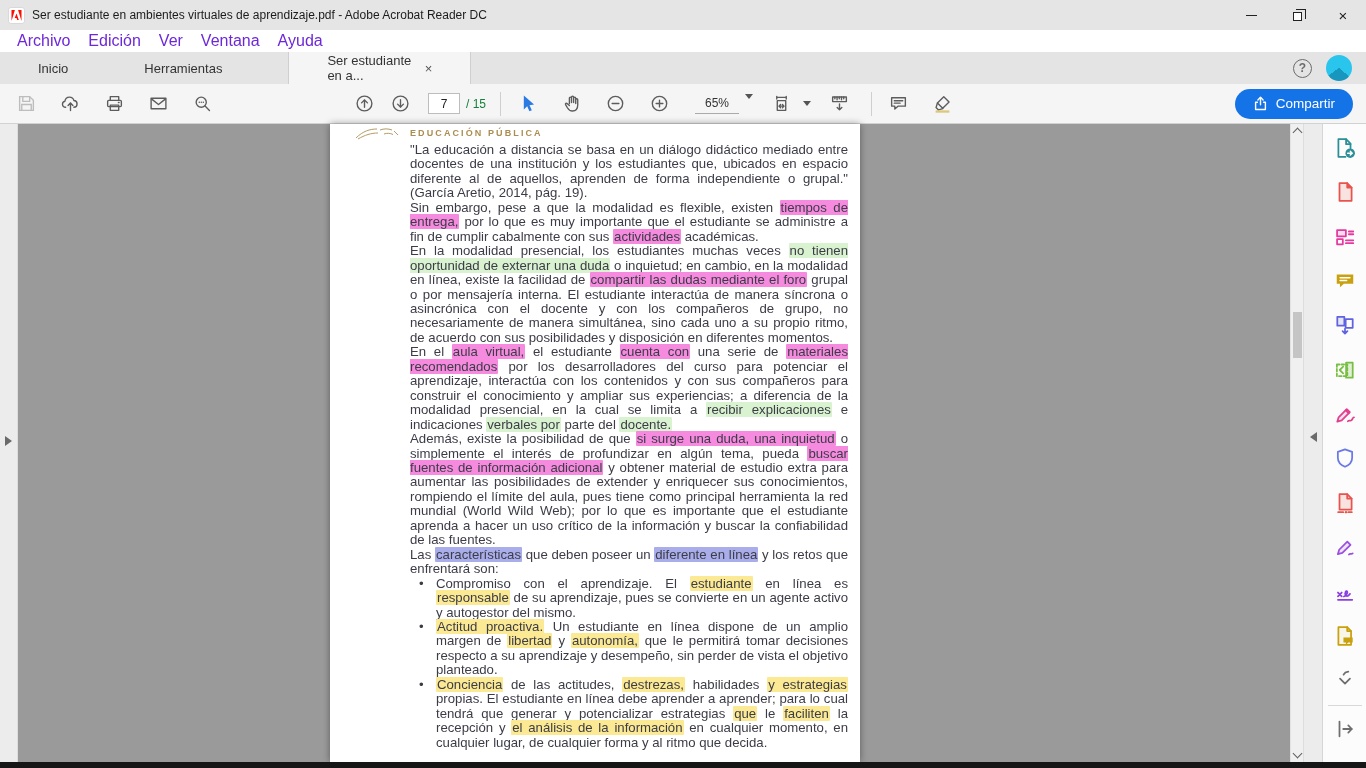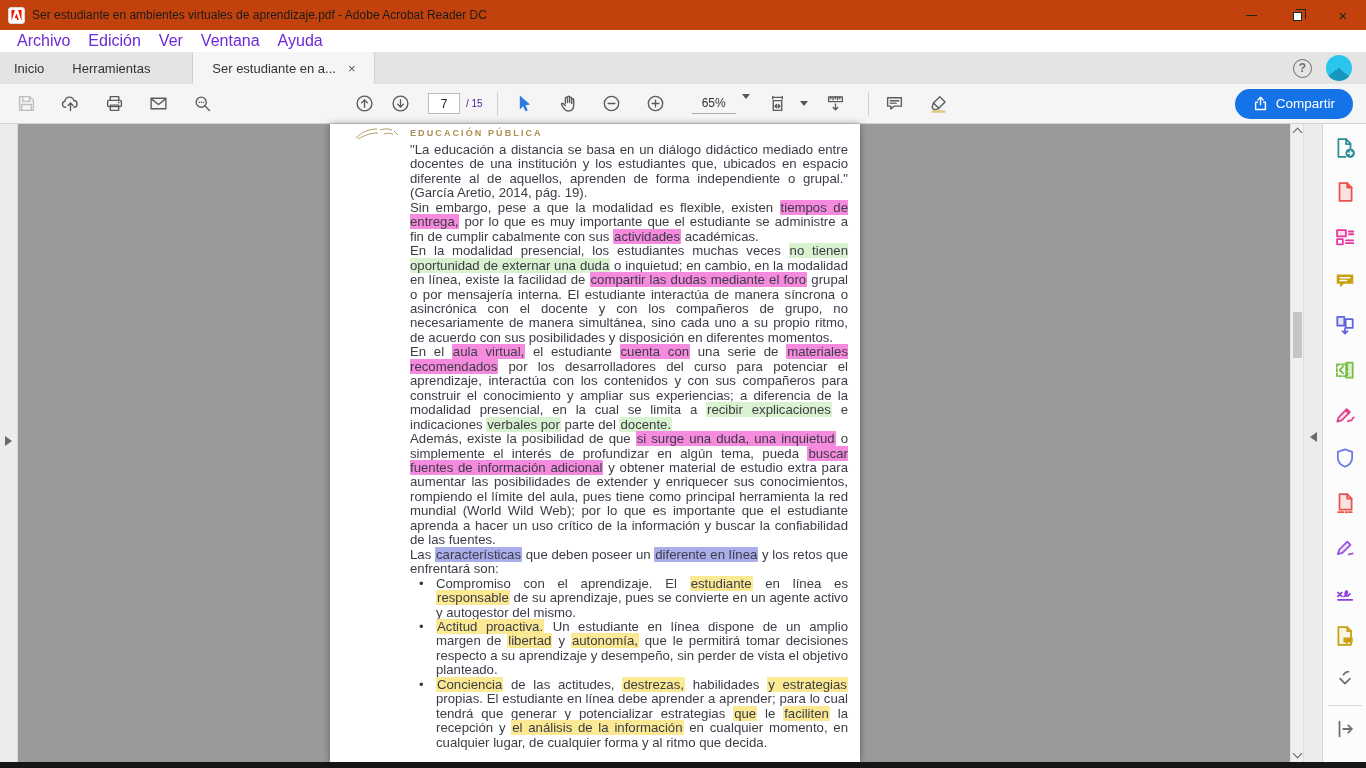--- a/index.html
+++ b/index.html
@@ -1,50 +1,50 @@
 <!DOCTYPE html>
 <html style="--highlight-pink: #f58ade; --highlight-green: #d9f2d0; --highlight-yellow: #fbe993; --highlight-blue: #a9aeea; --accent-blue: #1473e6; --brand-gold: #ab8d50;"><head>
 <meta charset="utf-8">
 <style>
   * { box-sizing: border-box; margin: 0; padding: 0; }
   html,body { width:1366px; height:768px; overflow:hidden; }
   body { font-family:"Liberation Sans", sans-serif; background:#fff; position:relative; }
 
   
-  .titlebar { height:30px; display:flex; align-items:center; background:#c2410c; position:relative; }
+  .titlebar { height:30px; display:flex; align-items:center; background:#e5e5e5; position:relative; }
   .app-icon { width:17px; height:17px; margin-left:8px; display:flex; }
   .title-text { font-size:12px; color:#1b1b1b; margin-left:7px; }
   .win-controls { position:absolute; right:0; top:0; height:30px; display:flex; }
   .wc { width:46px; height:30px; display:flex; align-items:center; justify-content:center; cursor:default; }
   .min-glyph { width:11px; height:0; border-top:1.4px solid #222; }
   .restore-glyph { width:9px; height:9px; border:1.2px solid #222; position:relative; background:#fff; margin-top:2px; }
   .restore-glyph::before { content:""; position:absolute; left:2px; top:-4px; width:9px; height:9px; border:1.2px solid #222; border-left:none; border-bottom:none; }
   .close-glyph { font-size:15px; color:#222; line-height:1; }
 
   
   .menubar { height:22px; display:flex; align-items:center; background:#fff; padding-left:8px; }
   .menu-item { font-size:16px; color:#6d28d9; padding:0 9px; cursor:default; }
 
   
   .tabbar { height:32px; background:#e4e4e4; display:flex; align-items:stretch; position:relative; }
-  .tab { display:flex; align-items:center; font-size:13px; color:#333; padding:0 14px; cursor:default; }
+  .tab { display:flex; align-items:center; font-size:13px; color:#333; padding:0 38px; cursor:default; }
   .tab.doc-tab { background:#f5f5f5; border-left:1px solid #cfcfcf; border-right:1px solid #cfcfcf; width:183px; margin-left:28px; justify-content:center; gap:12px; }
   .tab-close { font-size:13px; color:#555; }
   .tabbar-right { position:absolute; right:0; top:0; height:32px; display:flex; align-items:center; gap:14px; padding-right:14px; }
   .help-circle { width:19px; height:19px; border-radius:50%; border:1.7px solid #6b6b6b; color:#6b6b6b; font-size:12px; font-weight:bold; display:flex; align-items:center; justify-content:center; }
   .avatar { width:26px; height:26px; border-radius:50%; background:conic-gradient(from 130deg, #1796be 0 105deg, #29c5ec 0); }
 
   
   .toolbar { height:40px; background:#f5f5f5; border-bottom:1px solid #d2d2d2; display:flex; align-items:center; padding-left:12px; }
   .tb-btn { width:28px; height:28px; display:flex; align-items:center; justify-content:center; margin-right:16px; }
   .tb-btn svg { width:19px; height:19px; }
   .tb-sp1 { width:118px; }
   .tb-nav { margin-right:8px; }
   .page-input { width:32px; height:21px; border:1px solid #bdbdbd; background:#fff; text-align:center; font-size:12px; color:#222; margin:0 6px 0 6px; font-family:inherit; }
-  .page-count { font-size:10px; color:#4c1d95; margin-right:12px; white-space:nowrap; }
+  .page-count { font-size:12px; color:#15803d; margin-right:12px; white-space:nowrap; }
   .tb-div { width:1px; height:24px; background:#cfcfcf; margin:0 12px 0 2px; }
   .zoom-box { display:flex; margin:0 14px 0 6px; }
   .zoom-value { font-size:12px; color:#333; border-bottom:1px solid #aaa; padding:2px 10px 3px 10px; }
   .caret { width:0; height:0; border-left:4px solid transparent; border-right:4px solid transparent; border-top:5px solid #555; margin-left:6px; }
   .with-caret { display:flex; align-items:center; margin-right:14px; }
   .share-btn { margin-left:auto; margin-right:13px; height:30px; border:none; border-radius:16px; background:var(--accent-blue,#1473e6); color:#fff; font-size:13.5px; font-family:inherit; display:flex; align-items:center; gap:8px; padding:0 18px; cursor:default; }
   .share-btn svg { width:15px; height:15px; }
 
   
   .workspace { position:absolute; top:124px; left:0; right:0; bottom:6px; }

